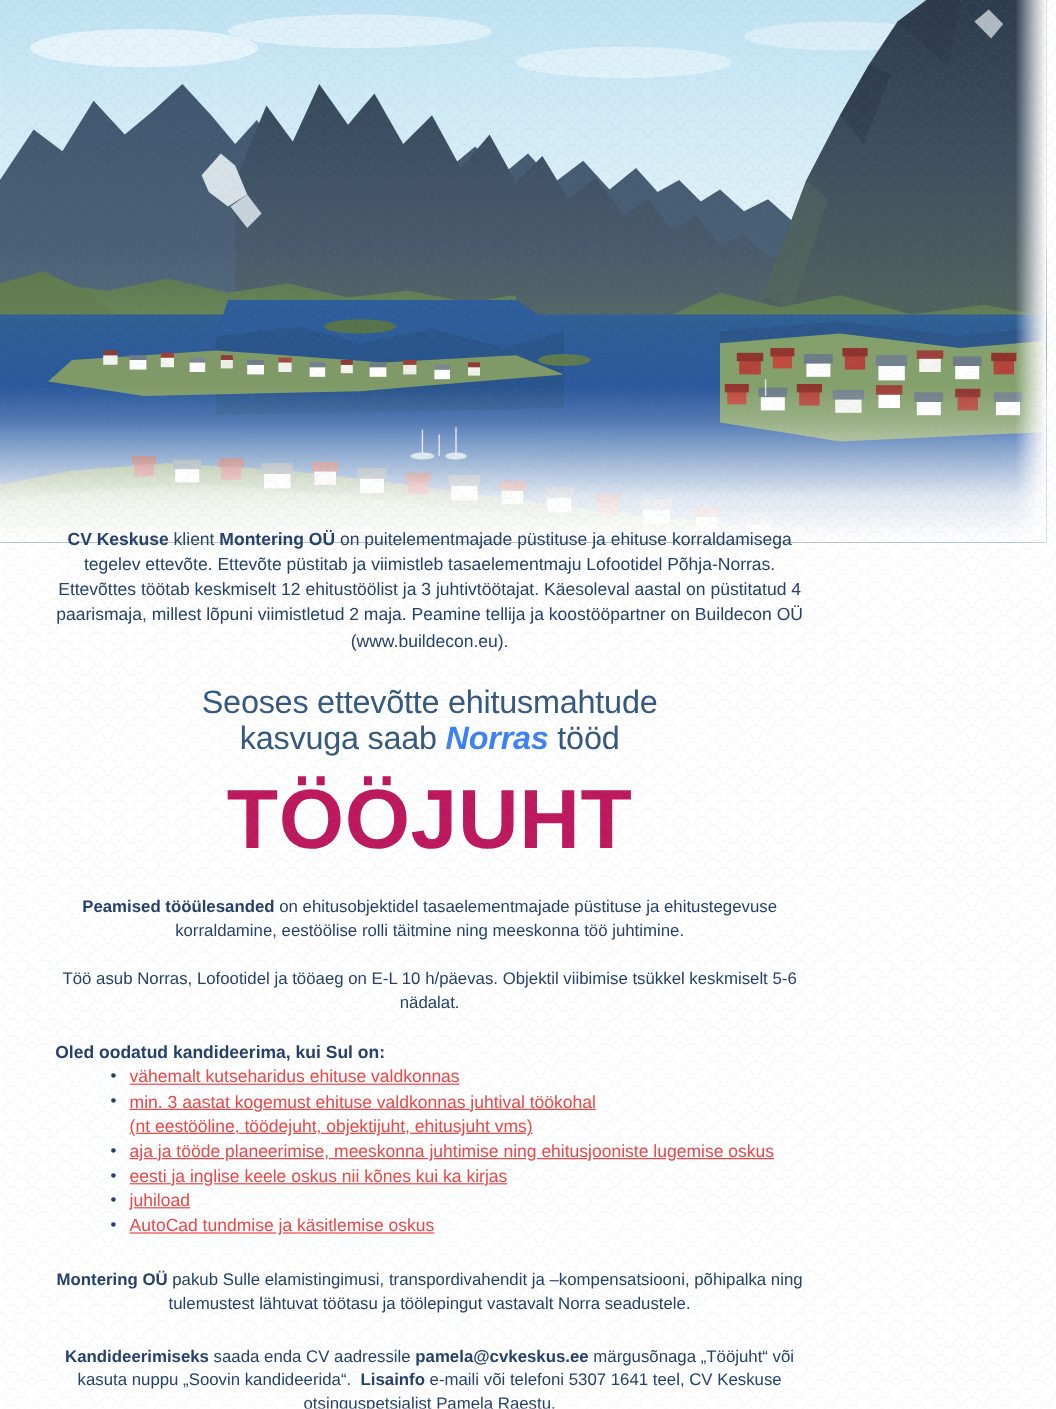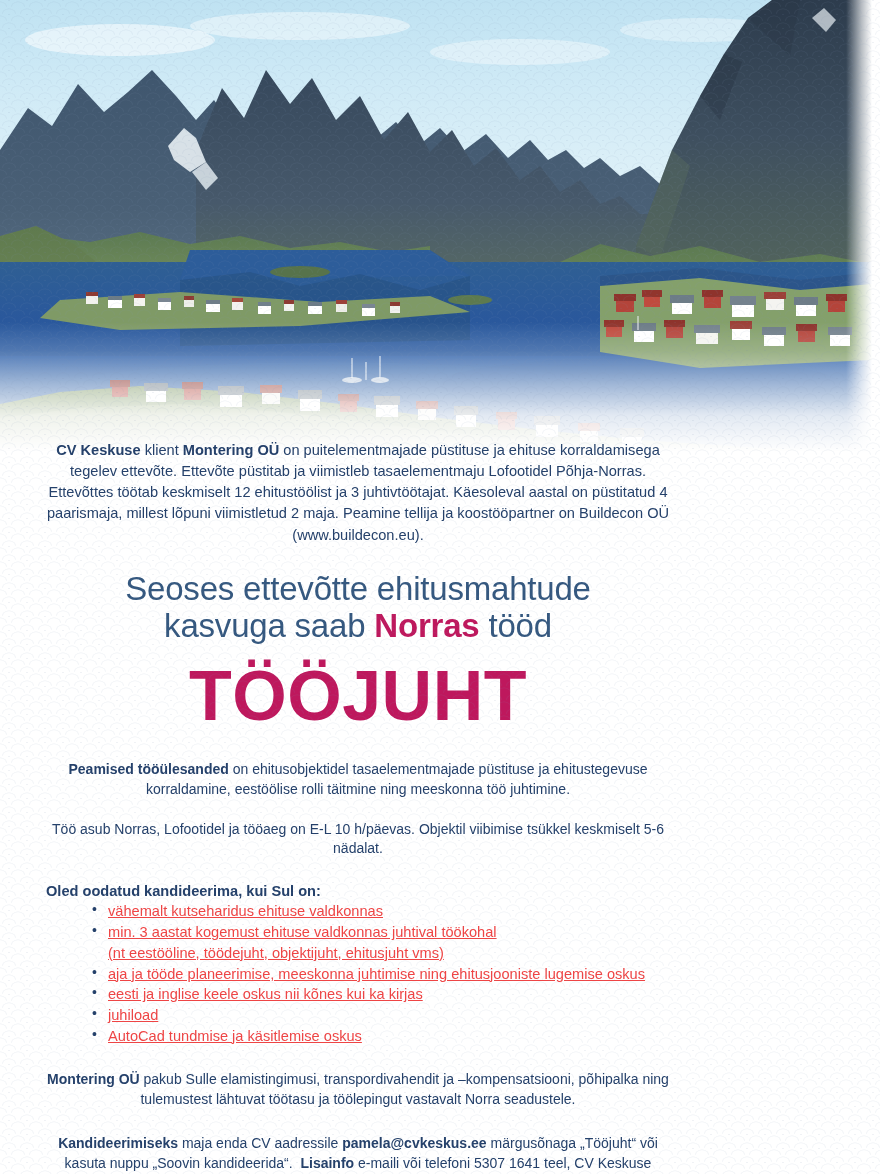--- a/index.html
+++ b/index.html
@@ -99,27 +99,27 @@
     line-height: 1.45;
     color: #24406a;
     padding: 0 46px;
     margin: 0;
   }
   .intro b { font-weight: bold; }
 
   .headline {
     text-align: center;
     margin: 24px 0 16px 0;
-    font-size: 33px;
+    font-size: 27px;
     line-height: 1.13;
     font-weight: normal;
     color: #35587f;
     letter-spacing: -0.2px;
   }
-  .headline b { font-weight: bold; color: #be185d; }
+  .headline b { font-weight: bold; color: #3b82f6; font-style: italic; }
 
   .jobtitle {
     text-align: center;
     margin: 2px 0 0 0;
     font-size: 70px;
     line-height: 1.05;
     font-weight: bold;
     color: #be185d;
     letter-spacing: 0.5px;
   }
@@ -431,19 +431,19 @@
           <li>juhiload</li>
           <li>AutoCad tundmise ja käsitlemise oskus</li>
         </ul>
     </div>
 
     <p class="block offer">
       <b>Montering OÜ</b><span> pakub Sulle elamistingimusi, transpordivahendit ja –kompensatsiooni, põhipalka ning tulemustest lähtuvat töötasu ja töölepingut vastavalt Norra seadustele.</span>
     </p>
 
     <p class="block apply">
-      <b>Kandideerimiseks</b><span> maja enda CV aadressile </span><b>pamela@cvkeskus.ee</b><span> märgusõnaga „Tööjuht“ või kasuta nuppu „Soovin kandideerida“.&nbsp; </span><b>Lisainfo</b><span> e-maili või telefoni 5307 1641 teel, CV Keskuse otsinguspetsialist Pamela Raestu.</span>
+      <b>Kandideerimiseks</b><span> saada enda CV aadressile </span><b>pamela@cvkeskus.ee</b><span> märgusõnaga „Tööjuht“ või kasuta nuppu „Soovin kandideerida“.&nbsp; </span><b>Lisainfo</b><span> e-maili või telefoni 5307 1641 teel, CV Keskuse otsinguspetsialist Pamela Raestu.</span>
     </p>
 
   </div>
 
   <div class="texture"></div>
 </div>
 
 </body></html>

